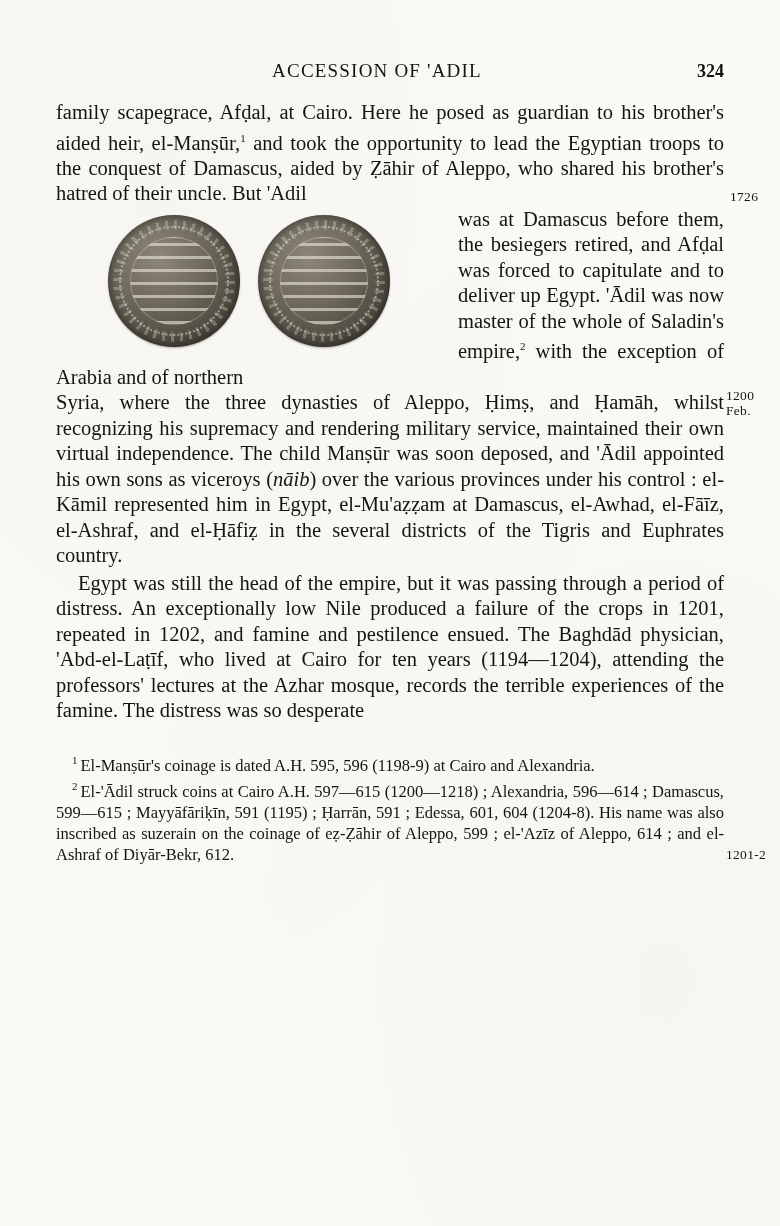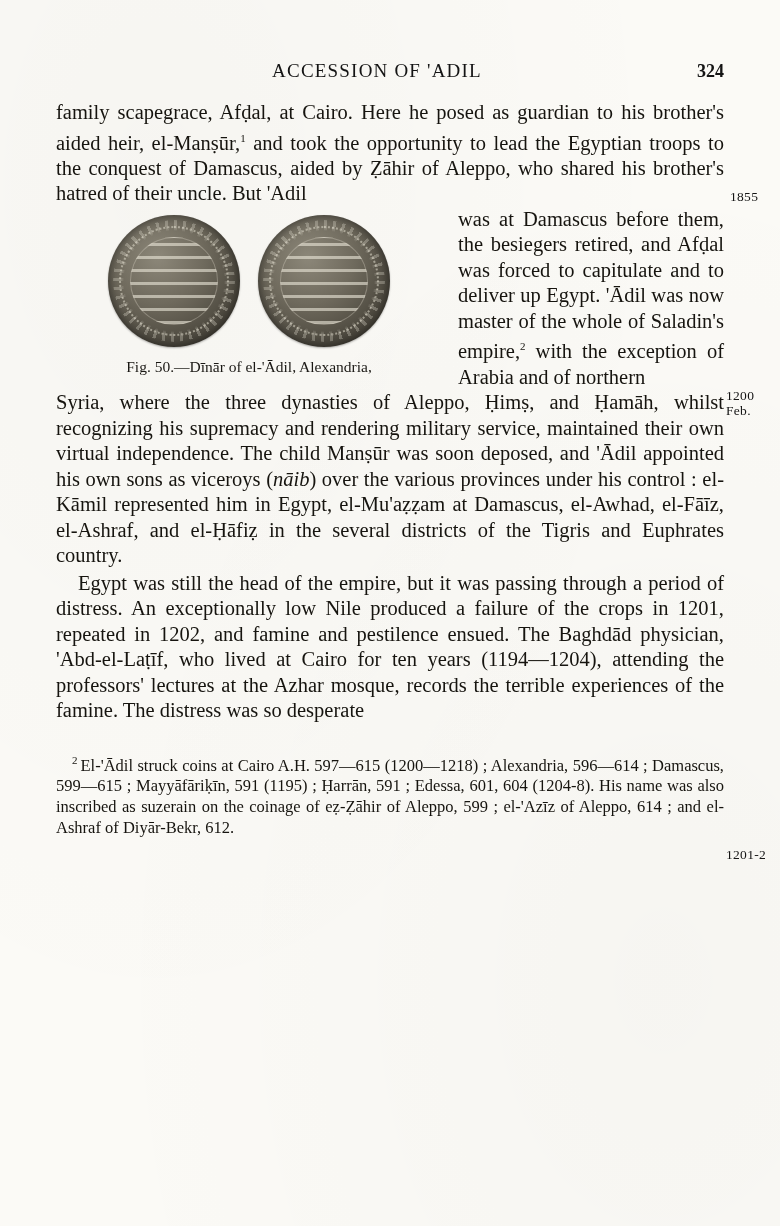--- a/index.html
+++ b/index.html
@@ -184,36 +184,36 @@
       <div class="figure-wrap">
         <div class="coin-row">
           <div class="coin">
               <span class="legend"></span>
             </div>
           <div class="coin">
               <span class="legend"></span>
             </div>
         </div>
         <div class="fig-caption">
-          <span>Fig. 50.—Dīnār of el-'Ādil, Alexandria,</span>
         </div>
       </div>
 
       <p class="para"><span>was at Damascus before them, the besiegers retired, and Afḍal was forced to capitulate and to deliver up Egypt.  'Ādil was now master of the whole of Saladin's empire,</span><sup class="ref">2</sup><span> with the exception of Arabia and of northern</span></p>
     </div>
 
     <p class="para"><span>Syria, where the three dynasties of Aleppo, Ḥimṣ, and Ḥamāh, whilst recognizing his supremacy and rendering military service, maintained their own virtual independence.  The child Manṣūr was soon deposed, and 'Ādil appointed his own sons as viceroys (</span><span class="ital">nāib</span><span>) over the various provinces under his control :  el-Kāmil represented him in Egypt, el-Mu'aẓẓam at Damascus, el-Awhad, el-Fāīz, el-Ashraf, and el-Ḥāfiẓ in the several districts of the Tigris and Euphrates country.</span></p>
 
     <p class="para indent">Egypt was still the head of the empire, but it was passing through a period of distress.  An exceptionally low Nile produced a failure of the crops in 1201, repeated in 1202, and famine and pestilence ensued. The Baghdād physician, 'Abd-el-Laṭīf, who lived at Cairo for ten years (1194—1204), attending the professors' lectures at the Azhar mosque, records the terrible experiences of the famine.  The distress was so desperate</p>
 
     <div class="footnotes">
+      <p class="footnote"><span class="fn-mark">1</span><span>El-Manṣūr's coinage is dated A.H. 595, 596 (1198-9) at Cairo and Alexandria.</span></p>
       <p class="footnote"><span class="fn-mark">2</span><span>El-'Ādil struck coins at Cairo A.H. 597—615 (1200—1218) ; Alexandria, 596—614 ; Damascus, 599—615 ; Mayyāfāriḳīn, 591 (1195) ; Ḥarrān, 591 ; Edessa, 601, 604 (1204-8).  His name was also inscribed as suzerain on the coinage of eẓ-Ẓāhir of Aleppo, 599 ; el-'Azīz of Aleppo, 614 ; and el-Ashraf of Diyār-Bekr, 612.</span></p>
     </div>
 
   </div>
 
-  <div class="margin-note" id="note-1199">1855</div>
+  <div class="margin-note" id="note-1199">1726</div>
   <div class="margin-note" id="note-1200">
     <div>1200</div>
     <div>Feb.</div>
   </div>
   <div class="margin-note" id="note-1201">1201-2</div>
 </div>
 
 </body></html>

